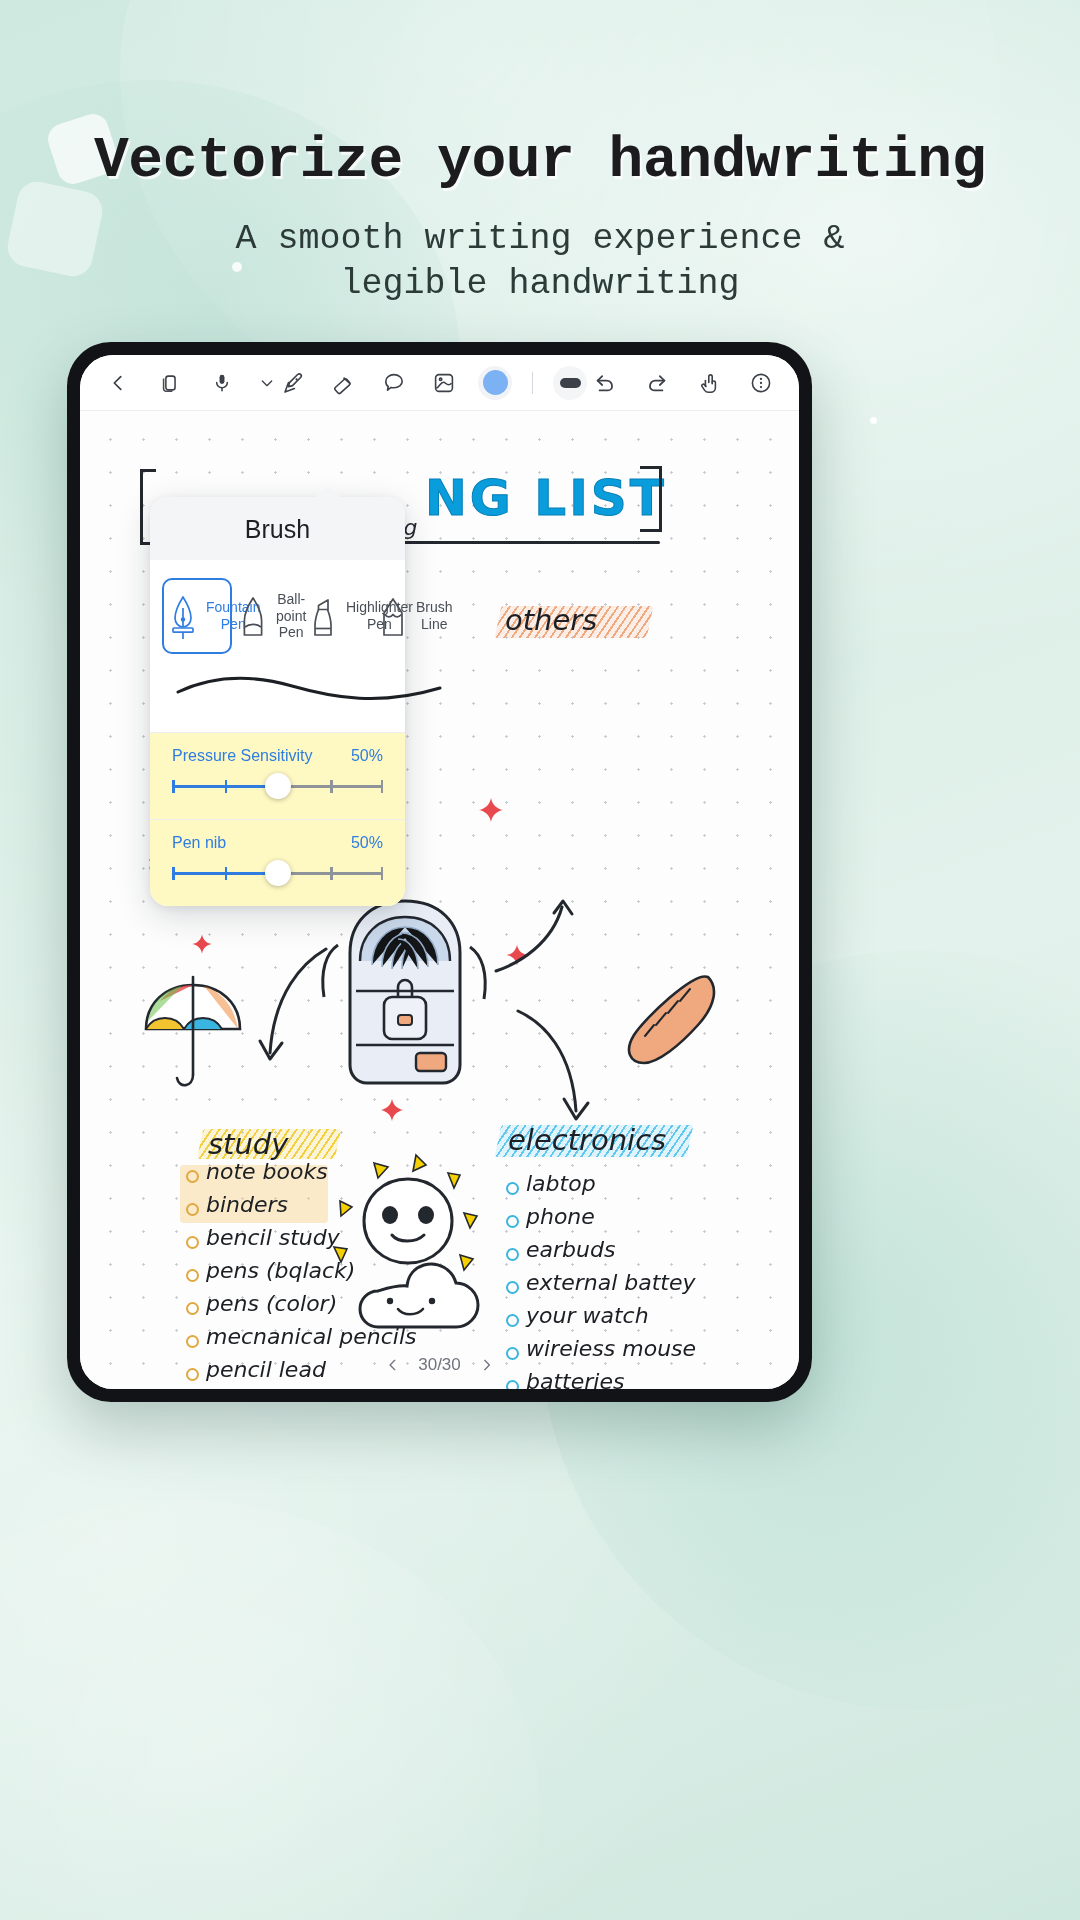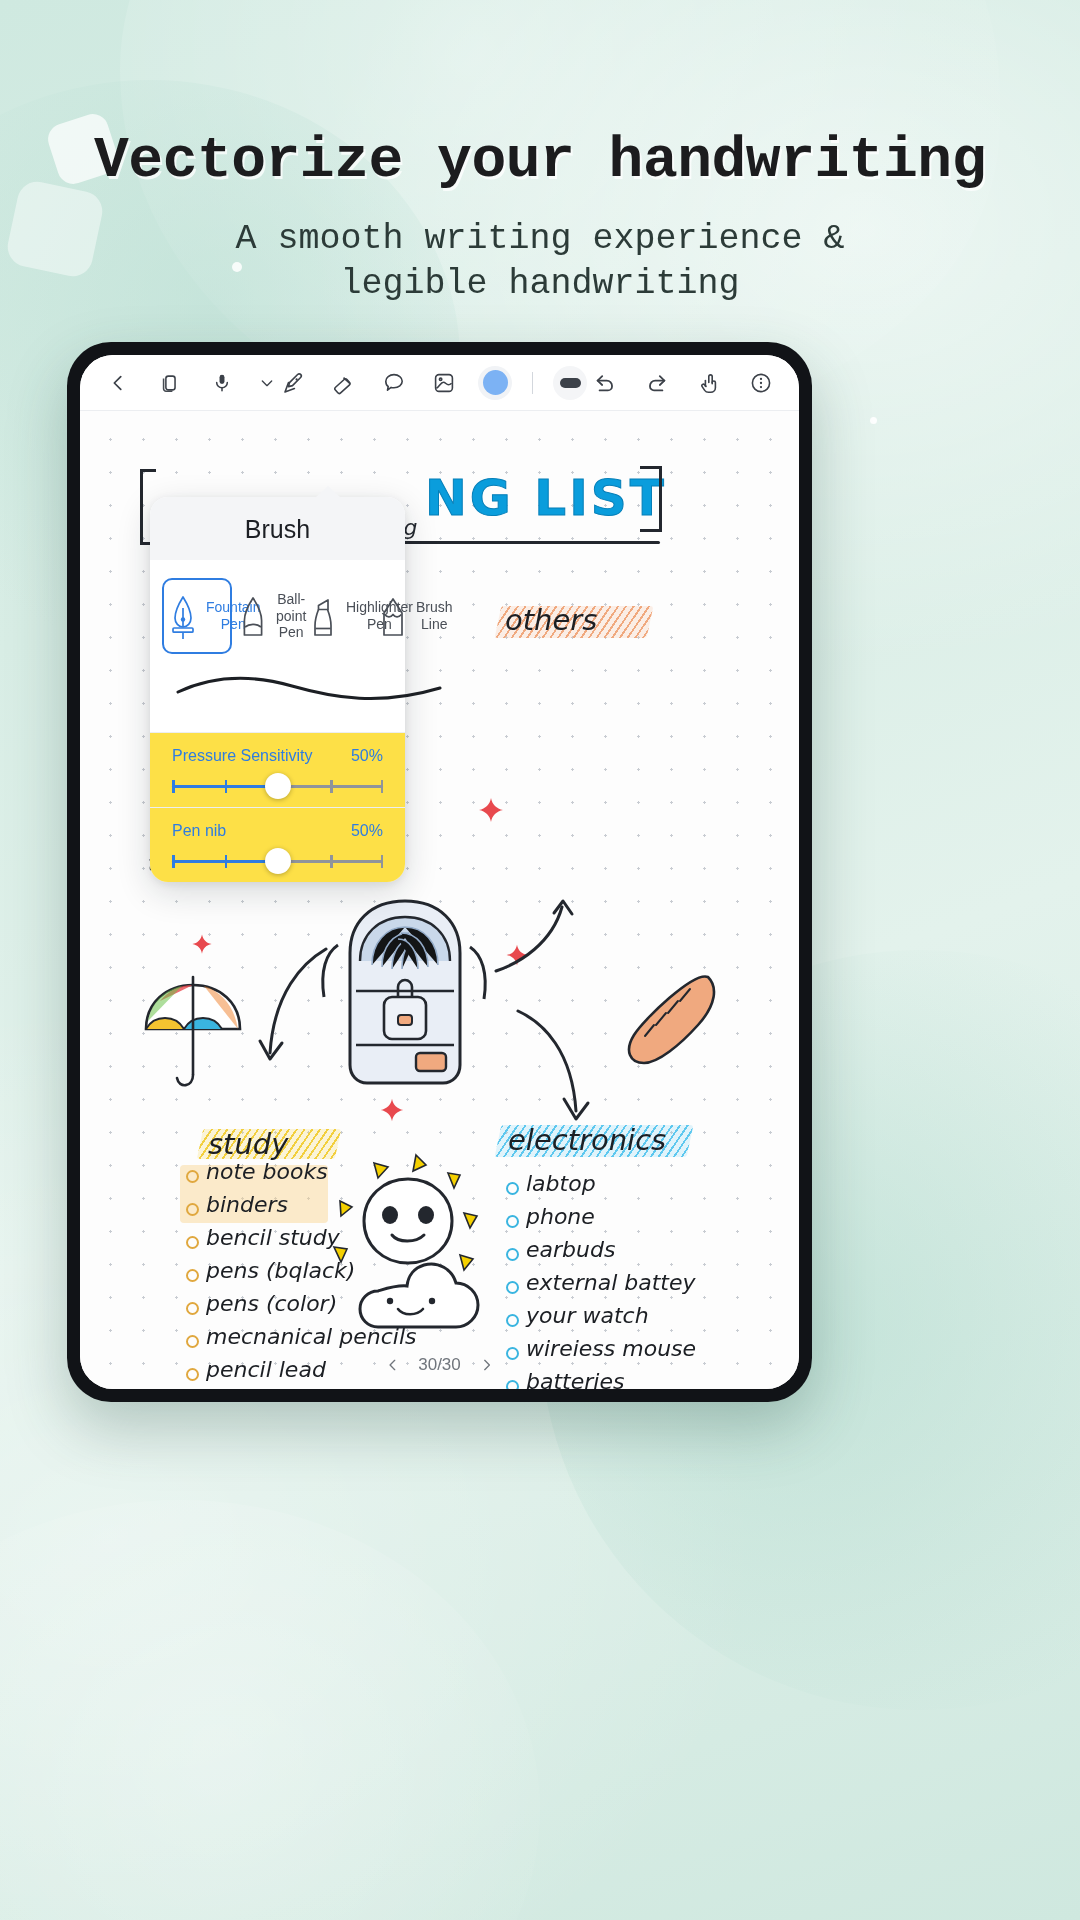--- a/index.html
+++ b/index.html
@@ -228,21 +228,21 @@
   .tool .tl {
     font-size: 14px; line-height: 1.2; text-align: center; color:#4a4f57;
   }
   .tool.active .tl { color: #2f7de1; }
 
   .bp-preview {
     padding: 10px 22px 22px; background:#fff;
     border-bottom: 1px solid #eceef1;
   }
   .bp-slider-block {
-    padding: 14px 22px 8px; background:#fde047;
+    padding: 14px 22px 20px; background:#fef9c3;
     border-bottom: 1px solid #eceef1;
   }
   .bp-slider-block:last-child { border-bottom: none; border-radius: 0 0 18px 18px; }
   .sl-row { display:flex; justify-content: space-between; align-items:center; margin-bottom: 6px; }
   .sl-label, .sl-val { color:#2f7de1; font-size: 16px; }
   .slider {
     position: relative; height: 26px; margin-top: 8px;
   }
   .slider .track { position:absolute; top:12px; left:0; right:0; height:2.5px; background:#8f949b; border-radius:2px; }
   .slider .fill  { position:absolute; top:12px; left:0; height:2.5px; background:#2f7de1; border-radius:2px; }

